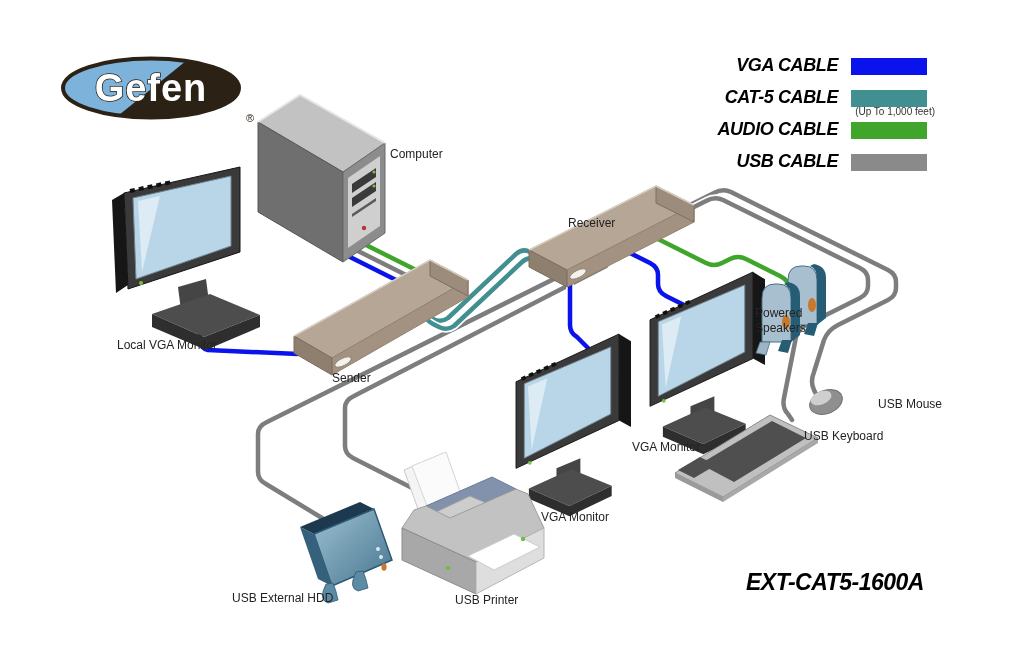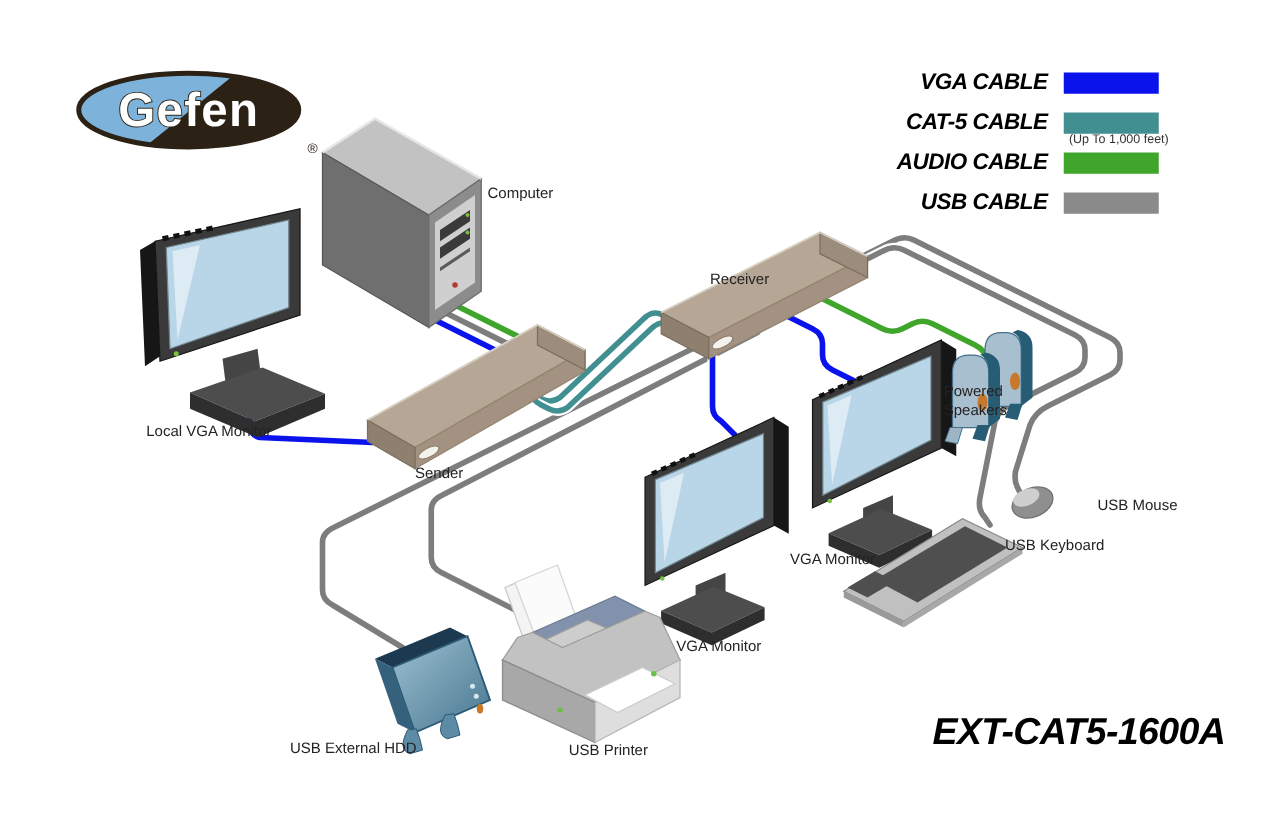--- a/index.html
+++ b/index.html
@@ -9,21 +9,21 @@
   .dev-label{position:absolute;font-size:12px;color:#262223;white-space:nowrap;}
   .legend-label{position:absolute;left:560px;width:278px;text-align:right;
                 font-size:18px;font-weight:bold;font-style:italic;letter-spacing:-0.4px;color:#000;}
   .legend-swatch{position:absolute;left:851px;width:76px;height:17px;}
   .sw-vga{background:var(--vga);}
   .sw-cat5{background:var(--cat5);}
   .sw-audio{background:var(--audio);}
   .sw-usb{background:var(--usb);}
   .legend-note{position:absolute;left:843px;width:92px;top:106px;text-align:right;
                font-size:10px;color:#333;}
-  .product-code{position:absolute;left:746px;top:569px;font-size:30px;font-weight:bold;
+  .product-code{position:absolute;left:746px;top:569px;font-size:23px;font-weight:bold;
                 font-style:italic;letter-spacing:-0.5px;color:#000;}
   .spk-label{line-height:15px;}
   .cable-case{fill:none;stroke:#ffffff;stroke-width:8;stroke-linecap:round;stroke-linejoin:round;}
   .cable{fill:none;stroke-width:4.5;stroke-linecap:round;stroke-linejoin:round;}
   .c-vga{stroke:var(--vga);}
   .c-cat5{stroke:var(--cat5);}
   .c-audio{stroke:var(--audio);}
   .c-usb{stroke:var(--usb-cable);}
 </style>
 </head>

